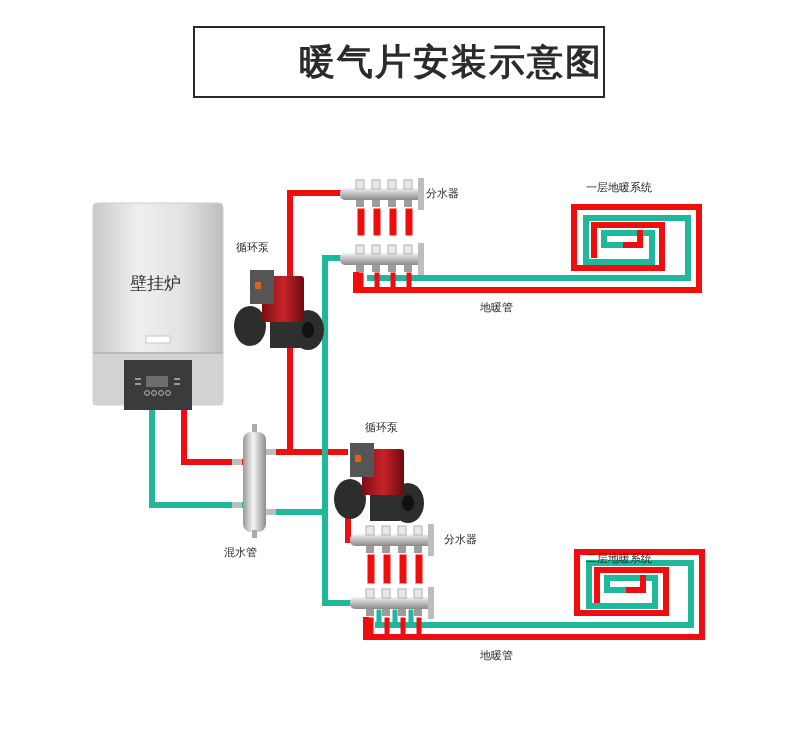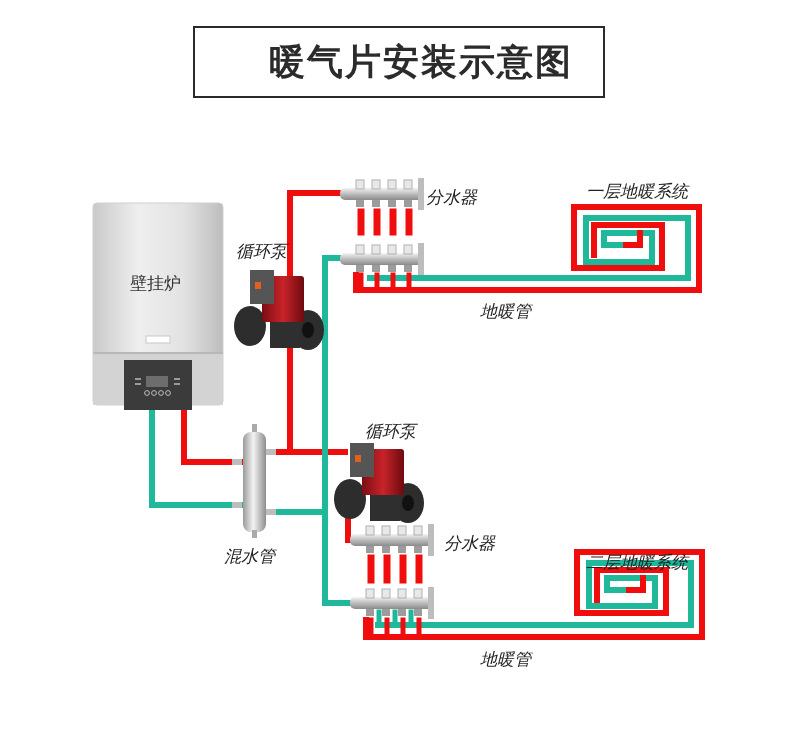--- a/index.html
+++ b/index.html
@@ -1,23 +1,23 @@
 <!DOCTYPE html>
 <html><head>
 <meta charset="utf-8">
 <style>
   html, body { margin: 0; padding: 0; background: #ffffff; }
   body { width: 790px; height: 729px; position: relative; overflow: hidden;
          font-family: "DejaVu Sans", sans-serif; color: #222; }
   .title-box { position: absolute; left: 193px; top: 26px; width: 412px; height: 72px;
                border: 2px solid #2a2a2a; box-sizing: border-box; display: flex;
-               align-items: center; justify-content: center; padding-left: 44px; }
+               align-items: center; justify-content: flex-end; padding-left: 44px; }
   .title-text { font-size: 36px; font-weight: bold; letter-spacing: 2px; color: #2b2b2b; }
   svg#diagram { position: absolute; left: 0; top: 0; }
-  .lbl { position: absolute; font-size: 17px; color: #222; white-space: nowrap; font-style: italic; }
+  .lbl { position: absolute; font-size: 11px; color: #222; white-space: nowrap; }
   .boiler-label { position: absolute; font-size: 17px; color: #333; }
 </style>
 </head>
 <body>
 
 <div class="title-box">
   <span class="title-text">暖气片安装示意图</span>
 </div>
 
 <svg id="diagram" width="790" height="729" viewBox="0 0 790 729">

